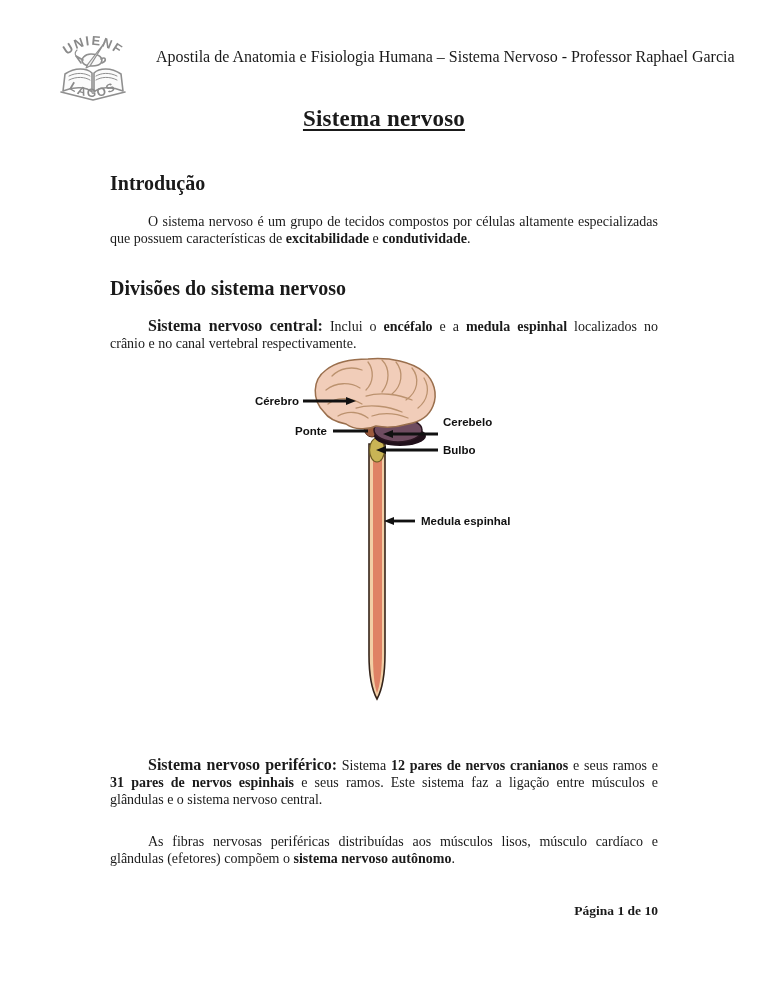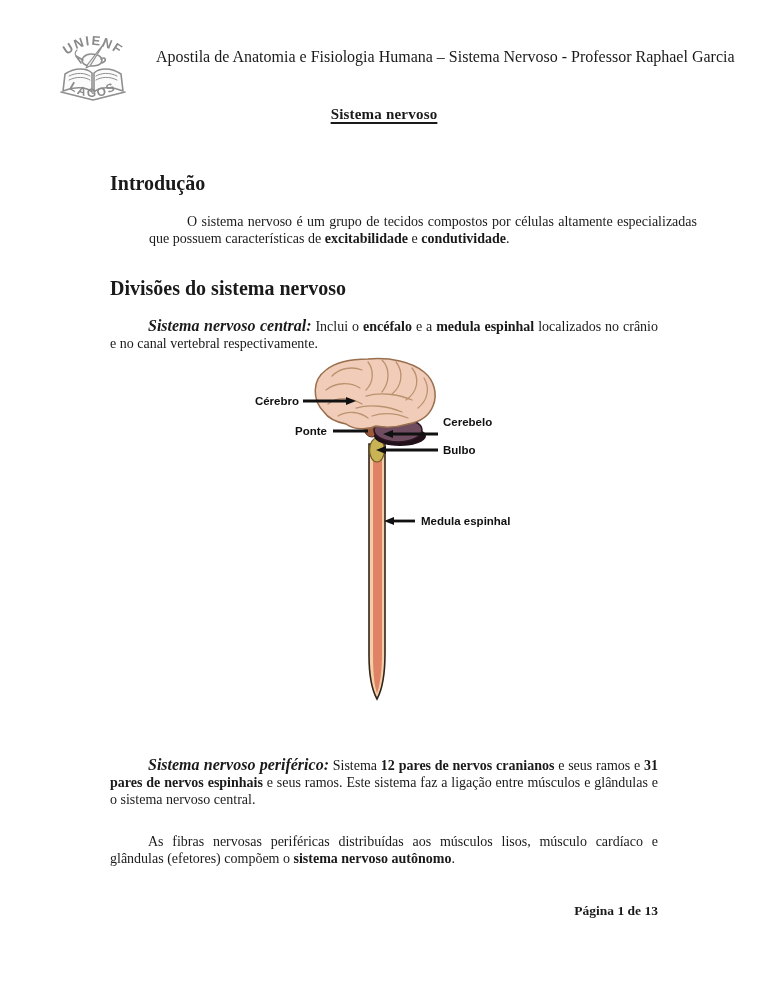--- a/index.html
+++ b/index.html
@@ -1,33 +1,33 @@
 <!DOCTYPE html>
 <html><head>
 <meta charset="utf-8">
 <style>
   html,body{margin:0;padding:0;background:#ffffff;}
   .page{position:relative;width:768px;height:994px;background:#ffffff;
         font-family:"Liberation Serif", serif;color:#1a1a1a;overflow:hidden;}
   .abs{position:absolute;}
   .course-line{left:156px;top:48px;width:512px;font-size:16px;white-space:nowrap;}
   .doc-title{left:110px;top:106px;width:548px;text-align:center;
-             font-size:15px;font-weight:bold;letter-spacing:.2px;}
+             font-size:23px;font-weight:bold;letter-spacing:.2px;}
   .doc-title span{text-decoration:underline;text-decoration-thickness:2px;text-underline-offset:3px;}
   .h2{font-size:20px;font-weight:bold;}
   .h2-intro{left:110px;top:172px;}
   .h2-div{left:110px;top:277px;}
   .par{left:110px;width:548px;font-size:14px;line-height:16.5px;
        text-align:justify;text-indent:38px;}
-  .p-intro{top:200px;margin-left:39px;}
+  .p-intro{top:200px;}
   .p-central{top:303px;line-height:17px;}
   .p-perif{top:742px;line-height:17px;}
   .p-auto{top:820px;}
   .bd{font-weight:bold;}
-  .lead{font-weight:bold;font-size:16px;font-style:italic;}
+  .lead{font-weight:bold;font-size:16px;}
   .footer{left:110px;top:903px;width:548px;text-align:right;
           font-size:13.5px;font-weight:bold;}
   .logo-svg{left:45px;top:18px;}
   .diagram-svg{left:225px;top:356px;}
   .diagram-svg text{font-family:"Liberation Sans", sans-serif;font-weight:bold;
                     font-size:11.5px;fill:#111111;}
   .logo-svg text{font-family:"Liberation Sans", sans-serif;font-weight:bold;fill:#8a8a8a;}
 </style>
 </head>
 <body>
@@ -122,15 +122,15 @@
     <text x="327" y="435" text-anchor="end">Ponte</text>
     <text x="443" y="426">Cerebelo</text>
     <text x="443" y="454">Bulbo</text>
     <text x="421" y="525">Medula espinhal</text>
   </svg>
 
   <p class="abs par p-perif"><span class="lead">Sistema nervoso periférico:</span><span> Sistema </span><span class="bd">12 pares de nervos cranianos</span><span> e seus ramos e </span><span class="bd">31 pares de nervos espinhais</span><span> e seus ramos. Este sistema faz a ligação entre músculos e glândulas e o sistema nervoso central.</span></p>
 
   <p class="abs par p-auto"><span>As fibras nervosas periféricas distribuídas aos músculos lisos, músculo cardíaco e glândulas (efetores) compõem o </span><span class="bd">sistema nervoso autônomo</span><span>.</span></p>
 
-  <div class="abs footer">Página 1 de 13</div>
+  <div class="abs footer">Página 1 de 10</div>
 
 </div>
 
 </body></html>

